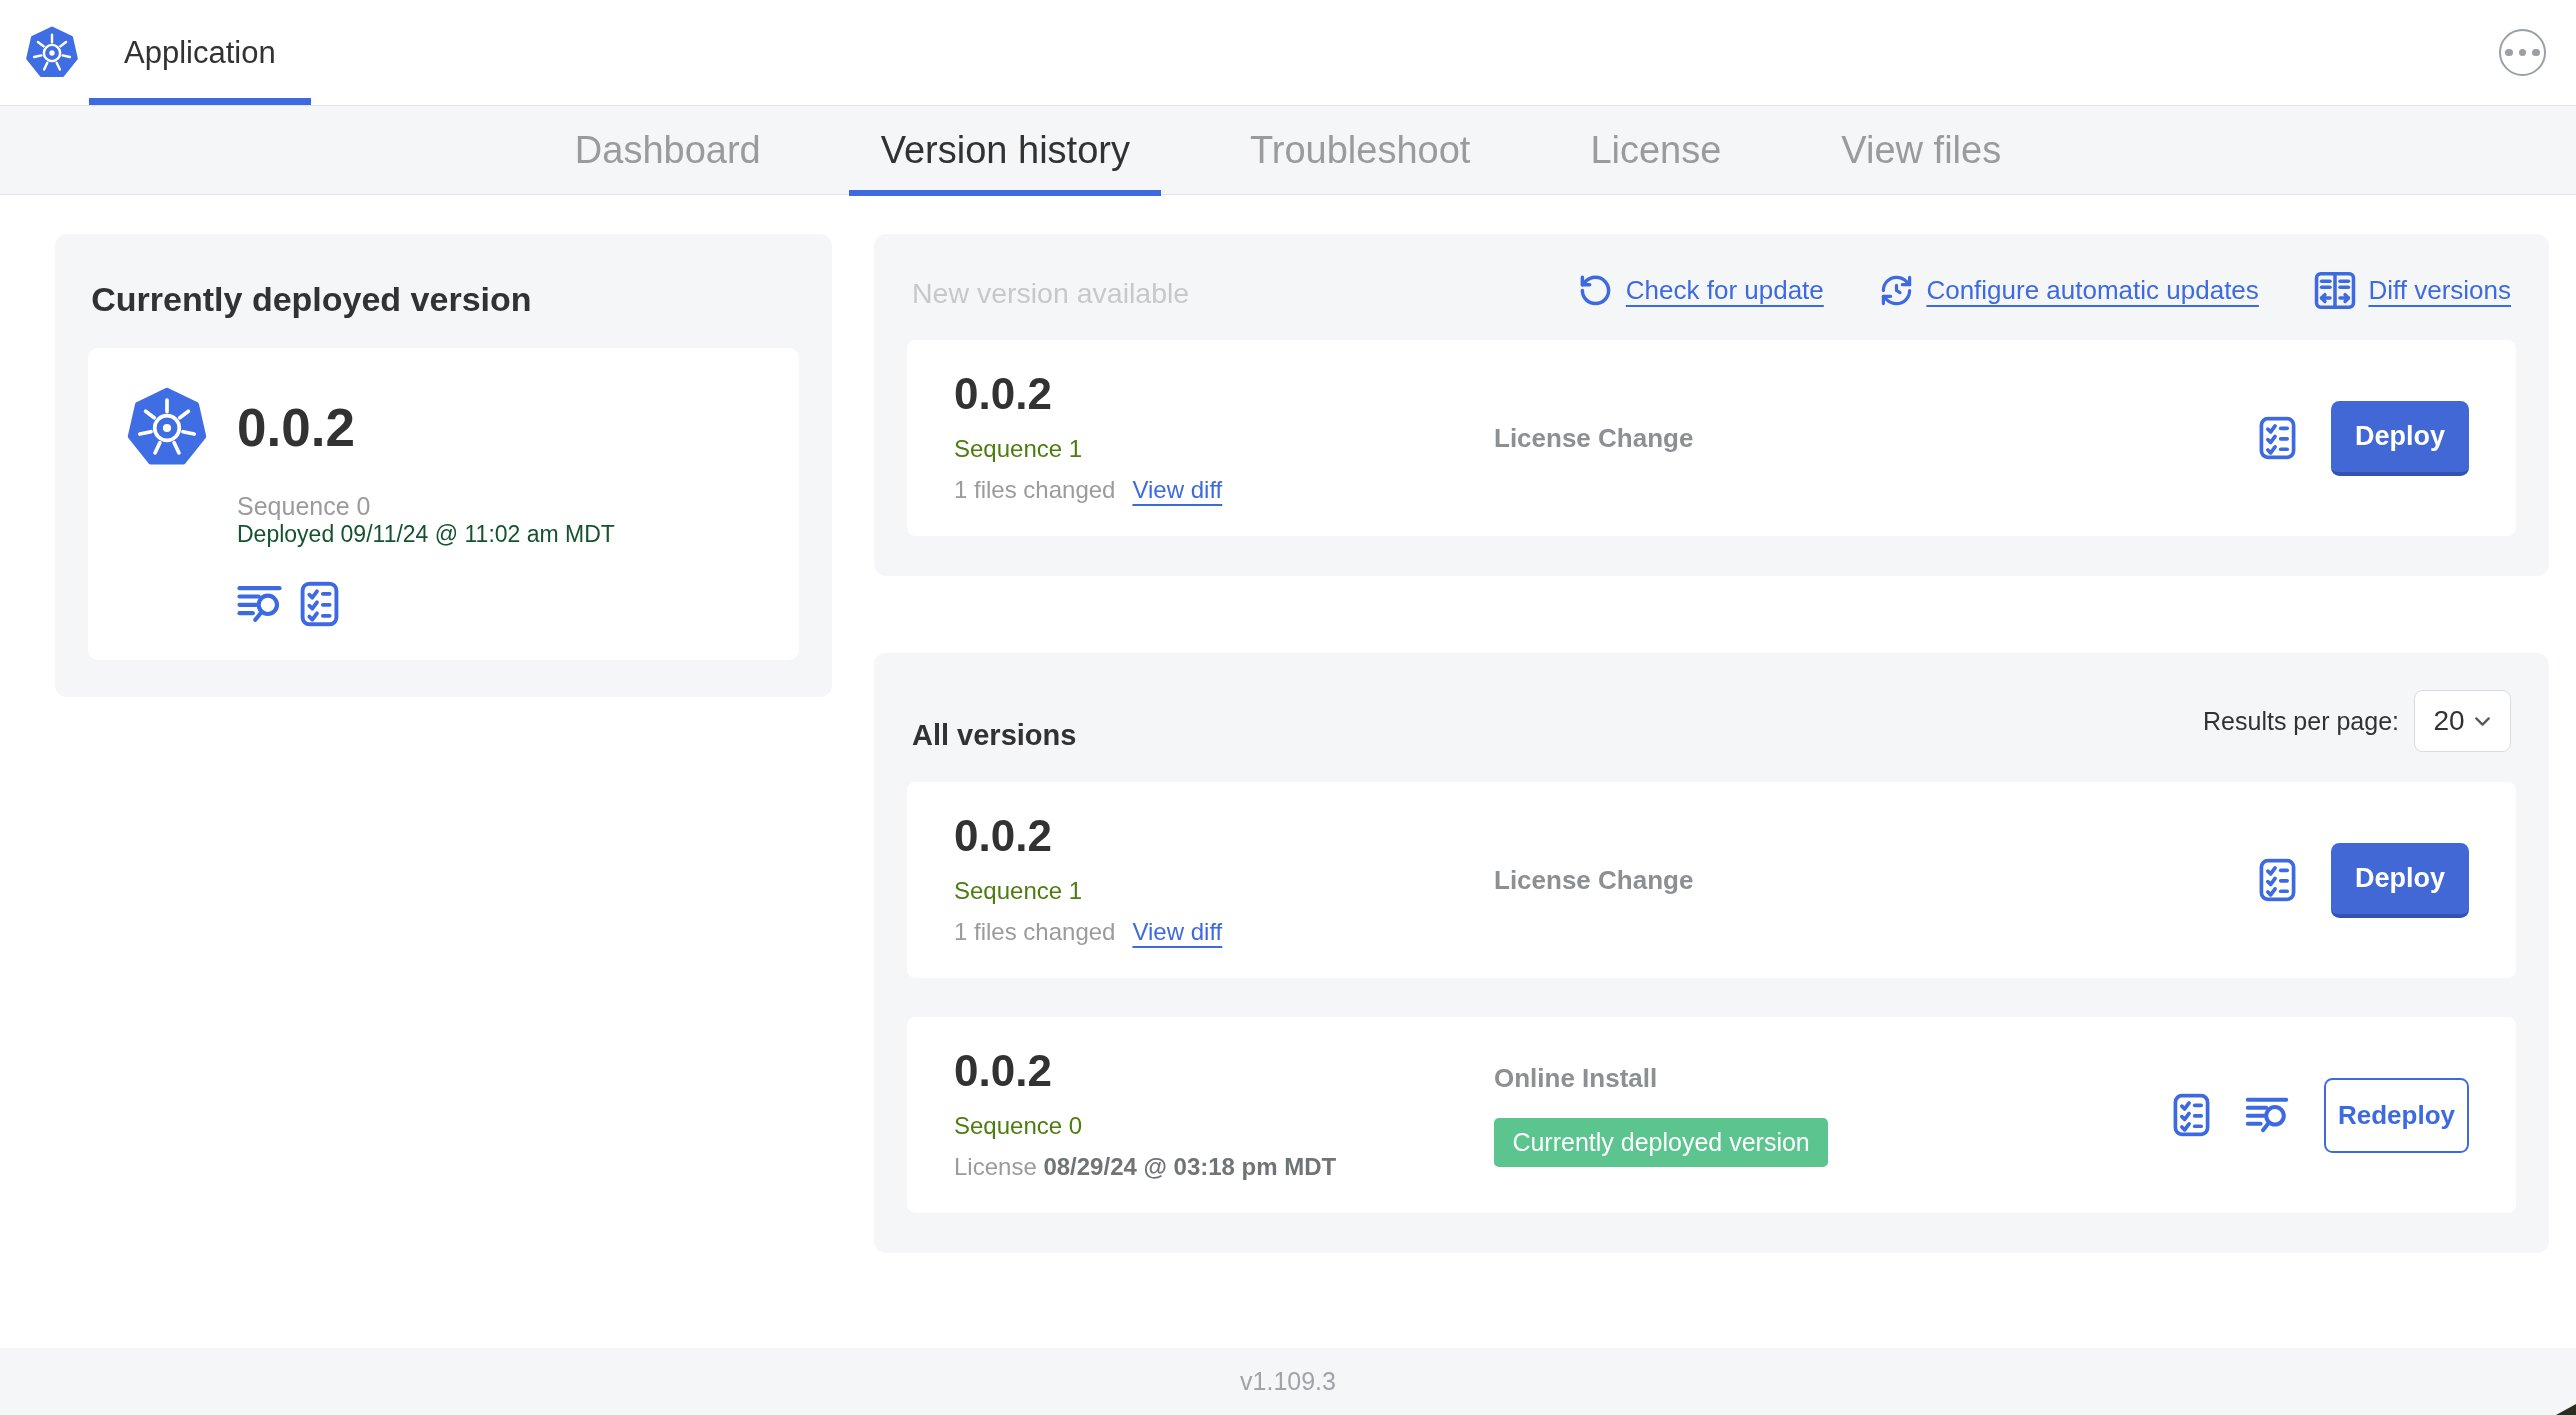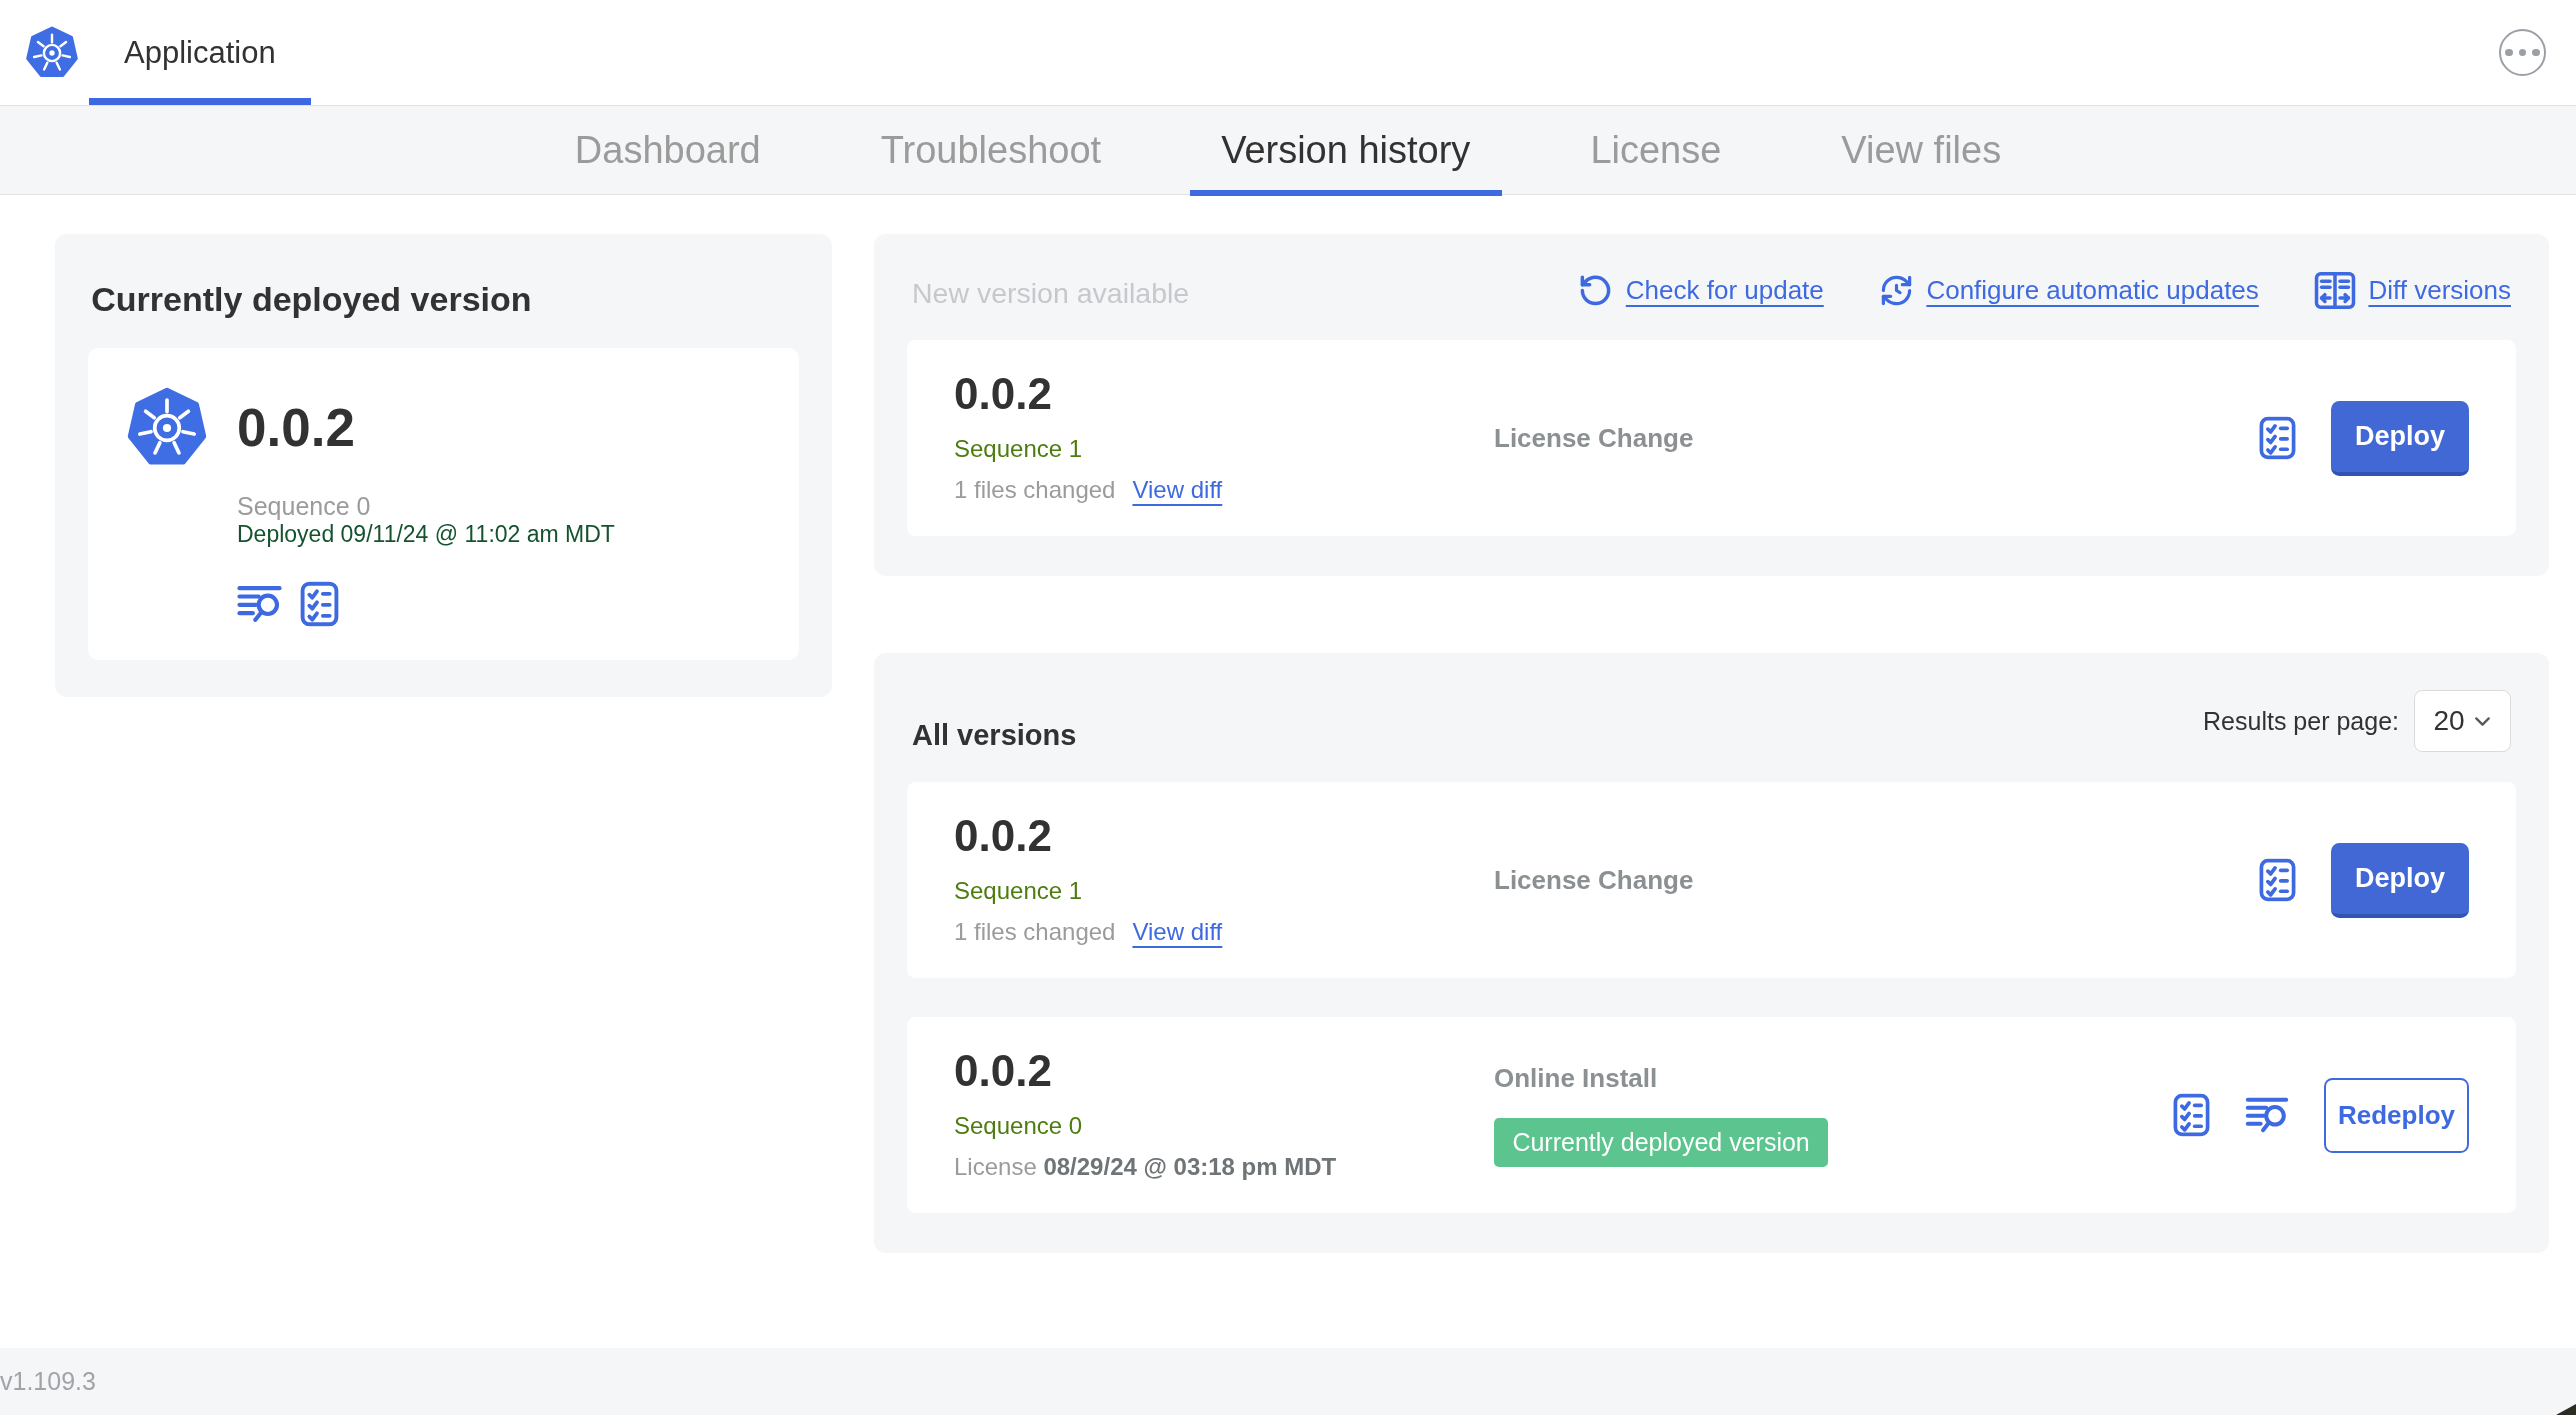--- a/index.html
+++ b/index.html
@@ -75,21 +75,21 @@
   .rpp { display:flex; align-items:center; gap:15px; }
   .rpp-label { font-size:25px; color:#323232; }
   .select-box { width:97px; height:62px; background:#fff; border:1.7px solid #d8dadd; border-radius:8.4px;
     display:flex; align-items:center; justify-content:space-between; padding:0 15px 0 18.4px; cursor:pointer; }
   .select-box .val { font-size:28px; color:#323232; }
   .select-box svg { color:#55595c; }
   .row-gap { margin-top:39px; }
 
   
   .footer { position:absolute; left:0; right:0; bottom:0; height:67px; background:#f5f6f8;
-    display:flex; align-items:center; justify-content:flex-start; }
+    display:flex; align-items:center; justify-content:center; }
   .footer-text { font-size:25px; color:#a0a4a8; }
   .corner-artifact { position:absolute; right:0; bottom:0; width:20px; height:11px; background:#2c2c22;
     clip-path:polygon(100% 0, 100% 100%, 0 100%); }
 </style>
 </head>
 <body>
 
 <svg width="0" height="0" style="position:absolute" aria-hidden="true">
   <defs>
     <symbol id="sym-k8s" viewBox="0 0 100 100">
@@ -179,22 +179,22 @@
     <span style="display:flex;gap:5.9px;">
         <i></i>
         <i></i>
         <i></i>
       </span>
   </button>
 </header>
 
 <nav class="subnav">
   <div class="tab">Dashboard</div>
+  <div class="tab active">Version history</div>
   <div class="tab">Troubleshoot</div>
-  <div class="tab active">Version history</div>
   <div class="tab">License</div>
   <div class="tab">View files</div>
 </nav>
 
 <main class="content">
 
   <section class="panel current-card">
     <h2>Currently deployed version</h2>
     <div class="deployed-box">
       <svg class="icon k8s-big" viewBox="0 0 98 98" width="82" height="82">

